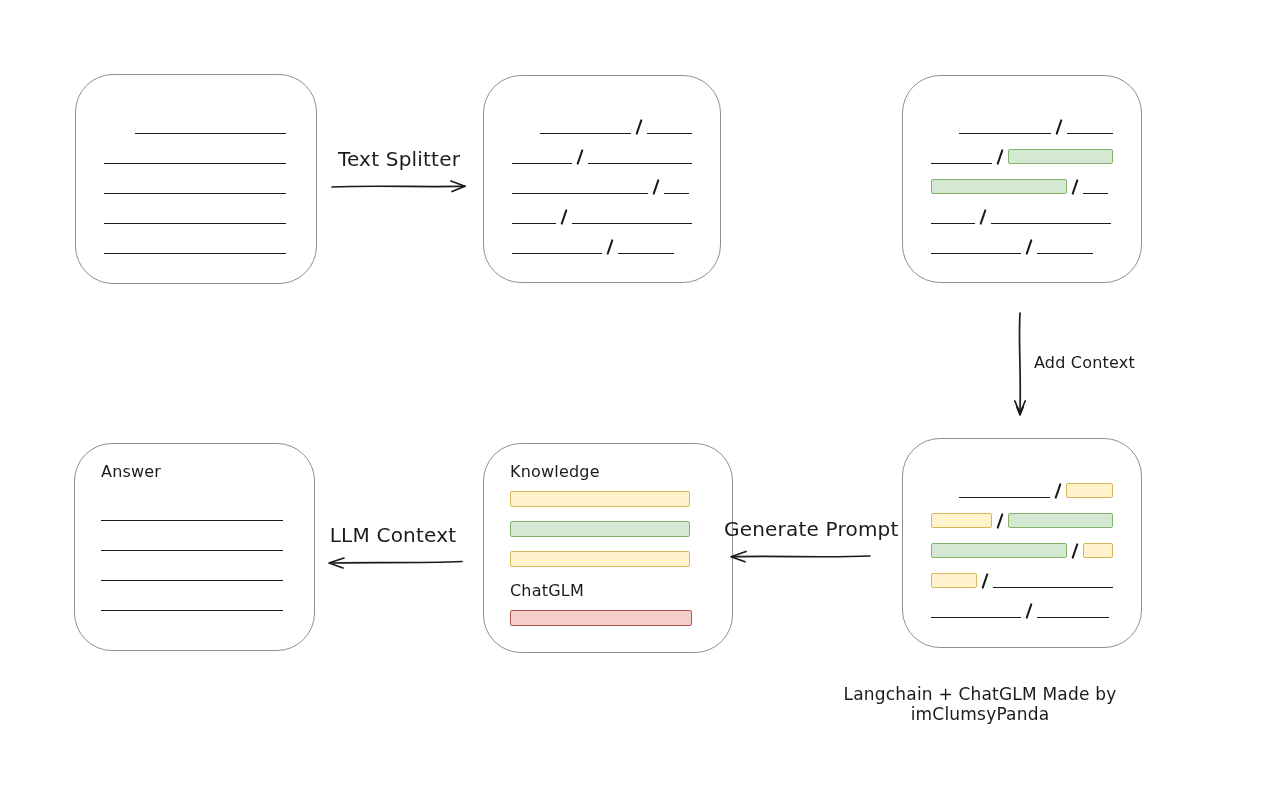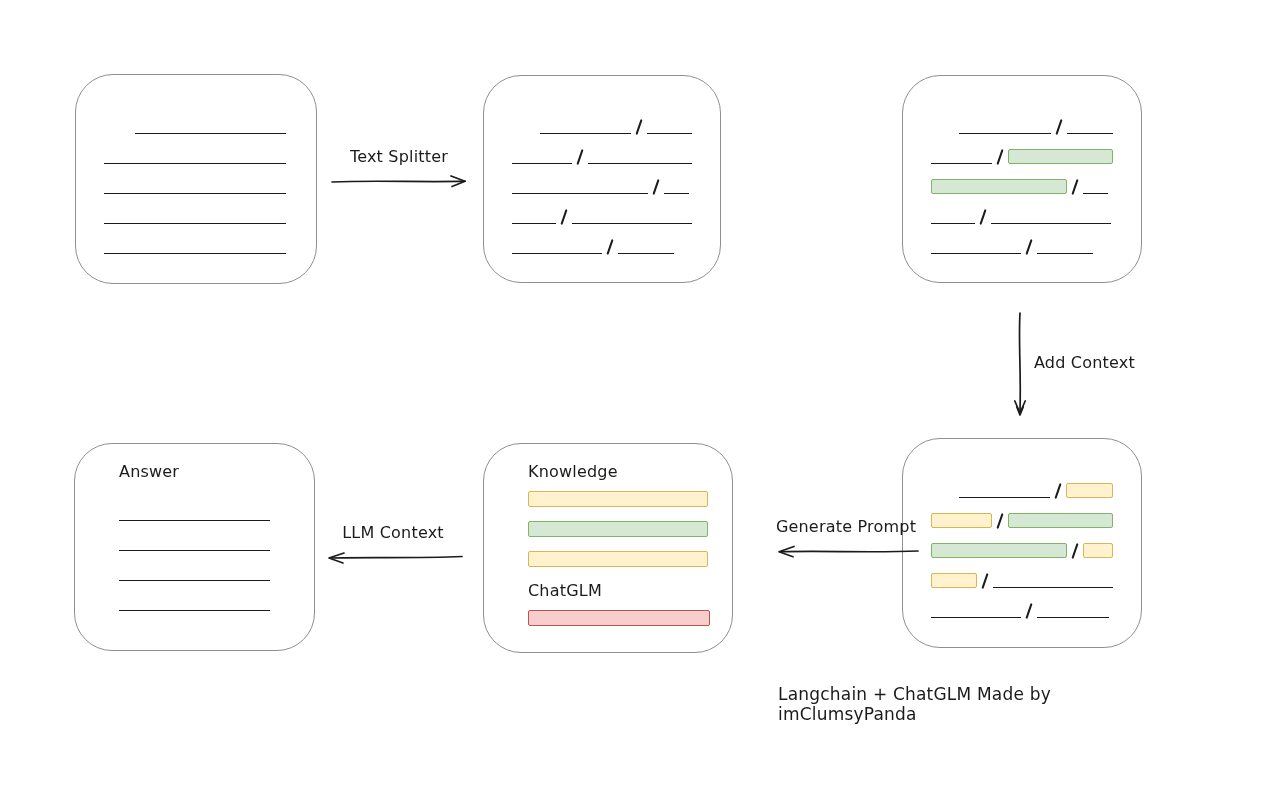--- a/index.html
+++ b/index.html
@@ -10,42 +10,42 @@
     --green-fill:#d5e8d4;  --green-border:#82b366;
     --red-fill:#f8cecc;    --red-border:#b85450;
   }
   *{box-sizing:border-box;margin:0;padding:0}
   html,body{background:var(--bg)}
   body{font-family:"DejaVu Sans","Liberation Sans",sans-serif;color:var(--ink)}
   .canvas{position:relative;width:1262px;height:792px;background:var(--bg);overflow:hidden}
 
   .box{position:absolute;border:1px solid var(--box-border);border-radius:38px;background:var(--bg)}
   .seg-box{display:flex;flex-direction:column;justify-content:center;padding:0 28px}
-  .stack-box{padding:18px 44px}
+  .stack-box{padding:18px 26px}
 
   .seg-row{display:flex;align-items:flex-end;height:30px}
   .seg-gap{display:inline-block;height:1px}
   .seg-line{display:inline-block;height:0;border-bottom:1.7px solid var(--ink)}
   .seg-slash{display:inline-block;width:2px;height:16px;background:var(--ink);border-radius:1px;
              transform:rotate(19deg);margin:0 7px -1px 7px}
   .seg-bar{display:inline-block;height:15px;border:1px solid;border-radius:2px}
 
   .bar{height:16px;border:1px solid;border-radius:2px;margin-bottom:14px}
   .bar-yellow{background:var(--yellow-fill);border-color:var(--yellow-border)}
   .bar-green{background:var(--green-fill);border-color:var(--green-border)}
   .bar-red{background:var(--red-fill);border-color:var(--red-border)}
 
   .box-heading{font-size:16px;font-weight:500;margin:0 0 10px;letter-spacing:.2px}
 
   .arrow-group{position:absolute;text-align:center;color:var(--ink)}
-  .arrow-label{font-size:16px;font-weight:500;white-space:nowrap;letter-spacing:.2px}
+  .arrow-label{font-size:20px;font-weight:500;white-space:nowrap;letter-spacing:.2px}
   .arrow-group svg{display:block;margin:7px auto 0}
   .floating-label{position:absolute;font-size:16px;font-weight:500;white-space:nowrap;letter-spacing:.2px}
 
-  .caption{position:absolute;left:778px;top:684px;width:404px;text-align:left;
+  .caption{position:absolute;left:778px;top:684px;width:404px;text-align:center;
            font-size:17px;font-weight:500;letter-spacing:.2px}
 
   svg.sketch{stroke:var(--ink);stroke-width:1.7;fill:none;stroke-linecap:round;stroke-linejoin:round}
 </style>
 </head>
 <body>
 
 <div class="canvas">
 
   <div class="box seg-box" style="left:75px;top:74px;width:242px;height:210px">
@@ -190,21 +190,21 @@
 
   <div class="arrow-group" style="left:1011px;top:311px;width:18px">
     <svg class="sketch" width="18" height="110" style="margin:0">
       <path d="M9,2 C7.3,30 10.2,62 9,100"></path>
       <path d="M3.8,90 L9,102 L14.2,90"></path>
       <path d="M5.8,96 L9,104 L12.2,96"></path>
     </svg>
   </div>
   <div class="floating-label" style="left:1034px;top:353px">Add Context</div>
 
-  <div class="arrow-group" style="left:772px;top:517px;width:148px">
+  <div class="arrow-group" style="left:724px;top:517px;width:148px">
     <div class="arrow-label">Generate Prompt</div>
     <svg class="sketch" width="148" height="17">
       <path d="M146,8 C100,10 50,7.5 8,8.8"></path>
       <path d="M22,3.5 L7,8.8 L21,13.8"></path>
     </svg>
   </div>
 
   <div class="arrow-group" style="left:322px;top:523px;width:142px">
     <div class="arrow-label">LLM Context</div>
     <svg class="sketch" width="142" height="17">

